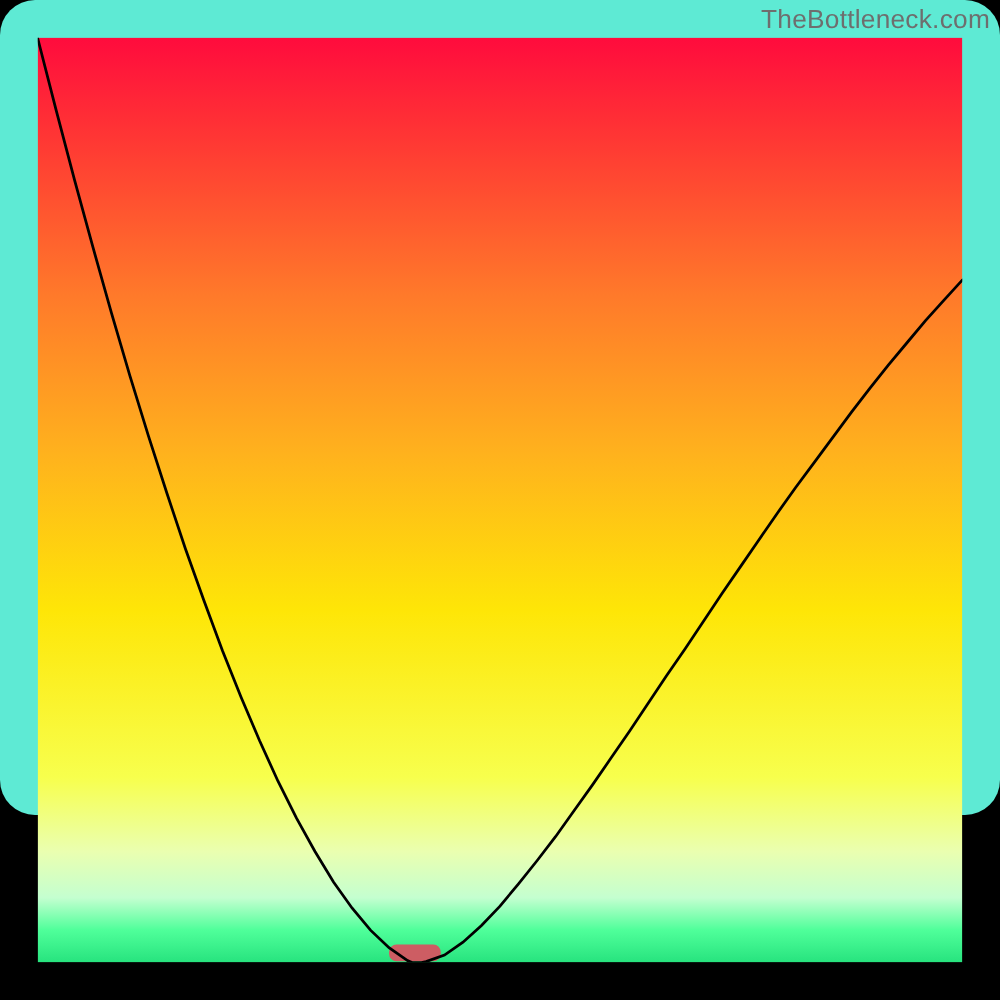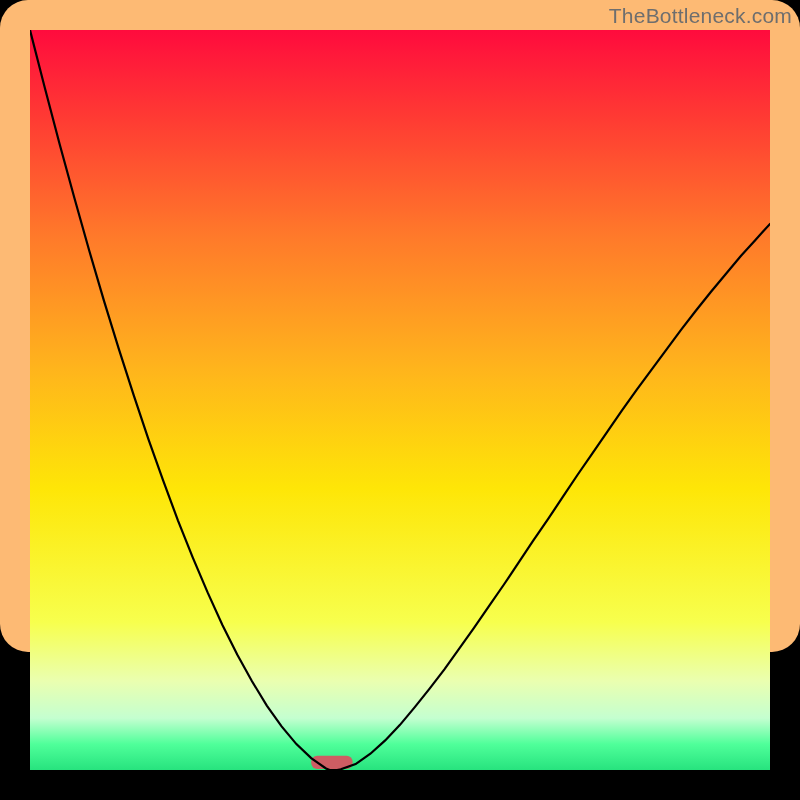--- a/index.html
+++ b/index.html
@@ -10,21 +10,21 @@
     overflow: hidden;
     background: #000;
     font-family: Arial, Helvetica, sans-serif;
   }
   .frame {
     position: absolute;
     top: 0;
     left: 0;
     width: 800px;
     height: 652px;
-    background: #fdba74;
+    background: #5eead4;
     border-radius: 28px;
   }
   .plot {
     position: absolute;
     top: 30px;
     left: 30px;
     width: 740px;
     height: 740px;
     overflow: hidden;
   }

